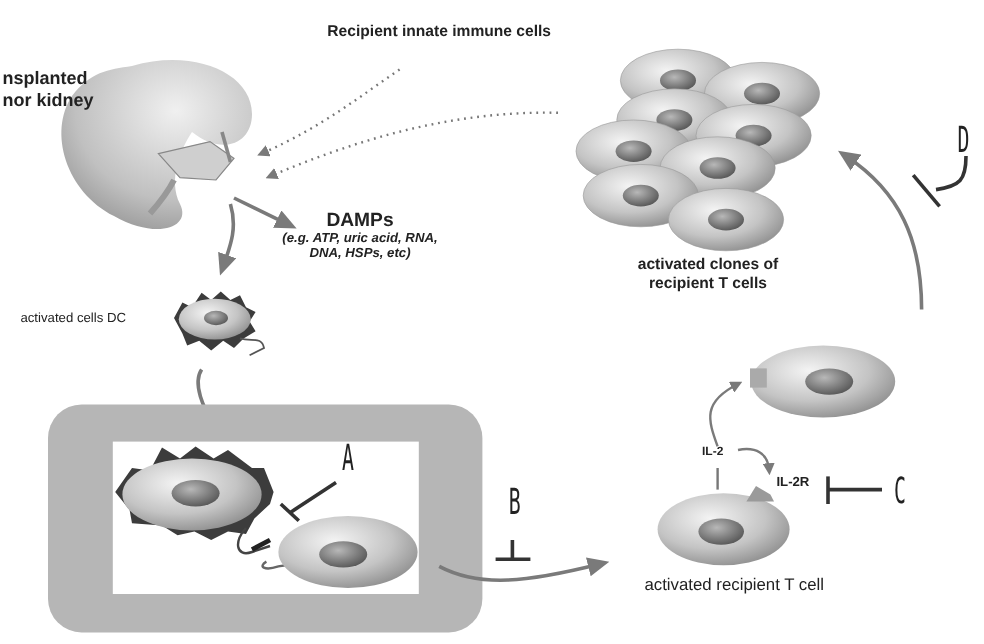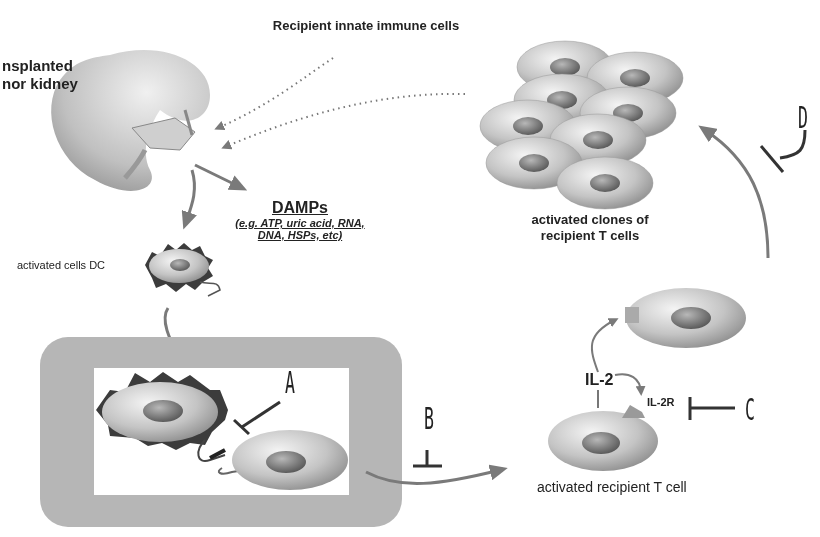--- a/index.html
+++ b/index.html
@@ -164,34 +164,34 @@
 
 <div class="lbl bold" style="left:2px;top:57px;font-size:15px;line-height:18px;">
   <div>nsplanted</div>
   <div>nor kidney</div>
 </div>
 
 <div class="lbl center" style="left:246px;top:18px;width:240px;">
   <div class="bold" style="font-size:13px;">Recipient innate immune cells</div>
 </div>
 
-<div class="lbl center" style="left:215px;top:199px;width:170px;text-decoration:underline;">
+<div class="lbl center" style="left:215px;top:175px;width:170px;">
   <div style="font-size:16px;font-weight:bold;">DAMPs</div>
   <div class="ital" style="font-size:11px;">(e.g. ATP, uric acid, RNA,</div>
   <div class="ital" style="font-size:11px;">DNA, HSPs, etc)</div>
 </div>
 
 <div class="lbl" style="left:17px;top:259px;font-size:11px;">activated cells DC</div>
 
 <div class="lbl center bold" style="left:500px;top:212px;width:180px;font-size:13px;line-height:16px;text-align:center;">
   <div>activated clones of</div>
   <div>recipient T cells</div>
 </div>
 
-<div class="lbl bold" style="left:585px;top:371px;font-size:16px;">IL-2</div>
+<div class="lbl bold" style="left:585px;top:371px;font-size:10px;">IL-2</div>
 <div class="lbl bold" style="left:647px;top:396px;font-size:11px;">IL-2R</div>
 <div class="lbl" style="left:537px;top:479px;font-size:14px;">activated recipient T cell</div>
 
 <div class="letter" style="left:285px;top:365px;">A</div>
 <div class="letter" style="left:424px;top:401px;">B</div>
 <div class="letter" style="left:745px;top:392px;">C</div>
 <div class="letter" style="left:798px;top:100px;">D</div>
 </div>
 
 </body></html>

